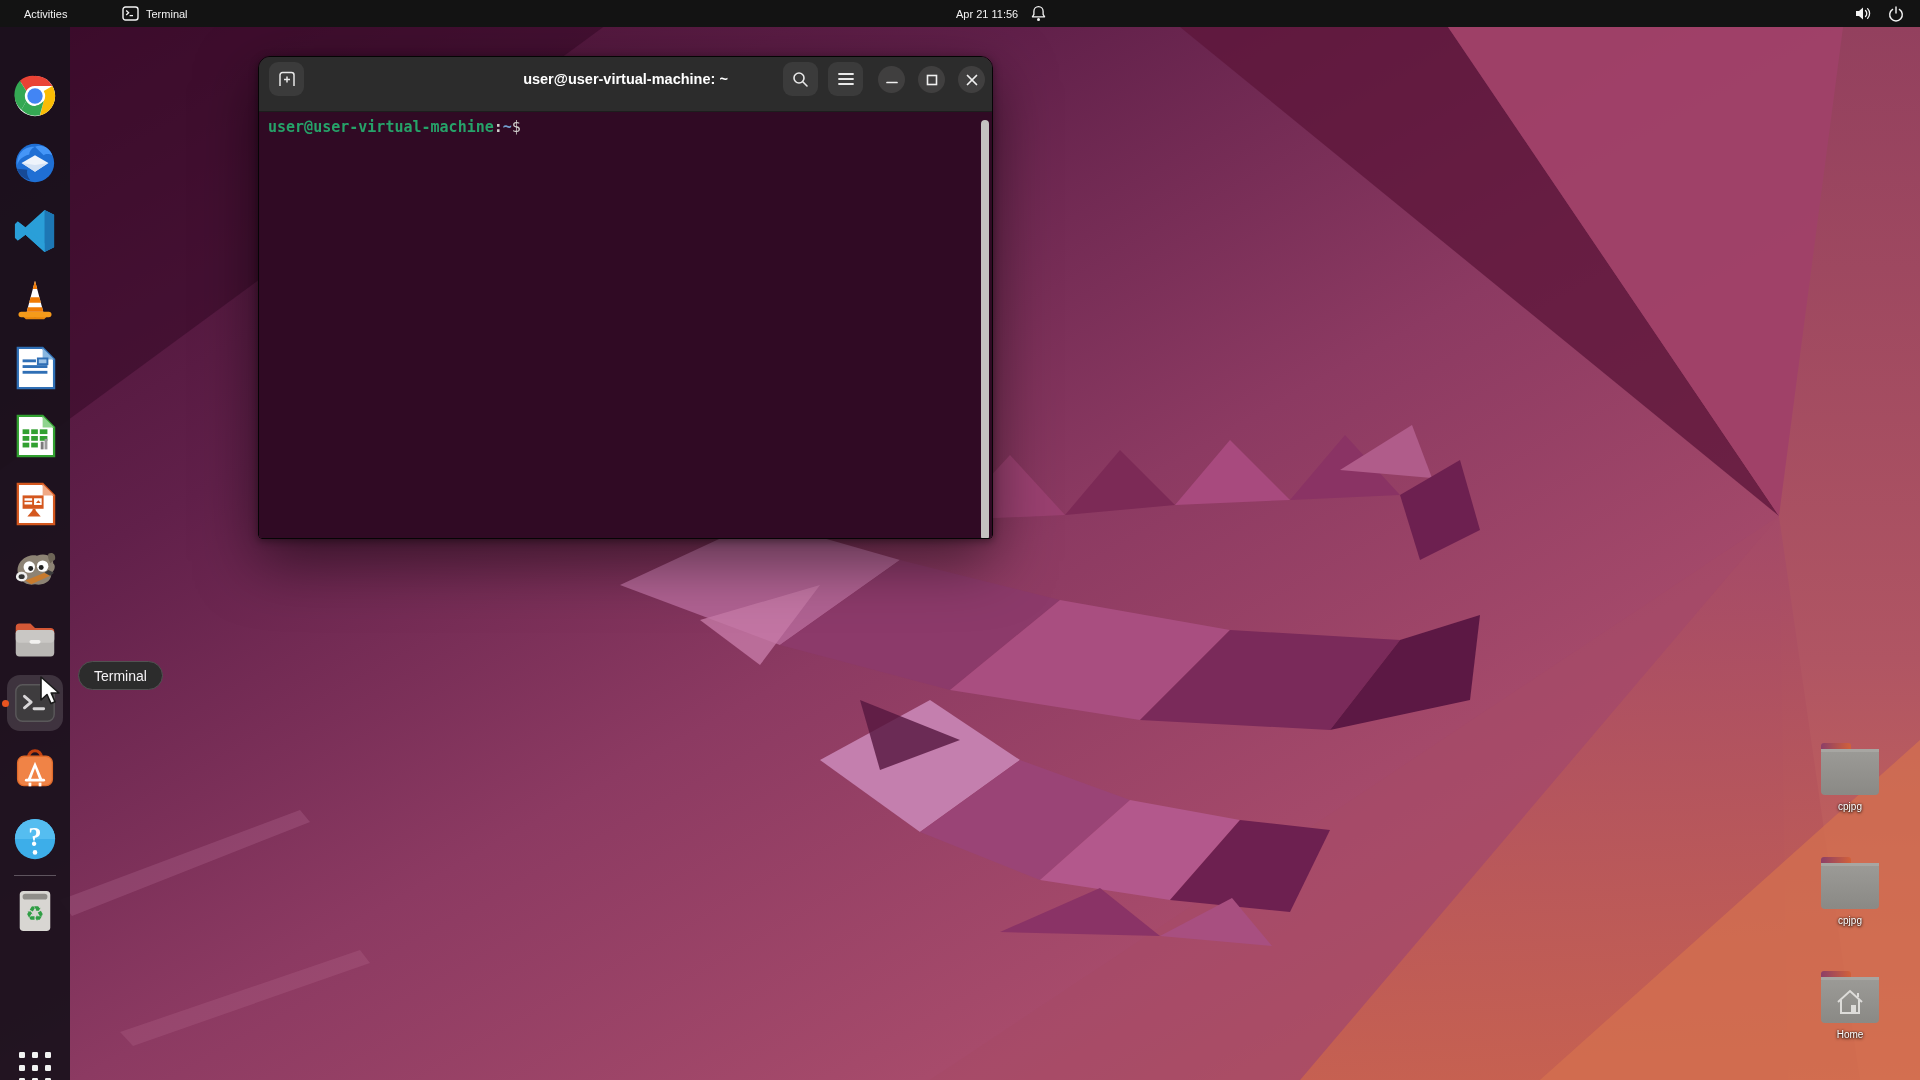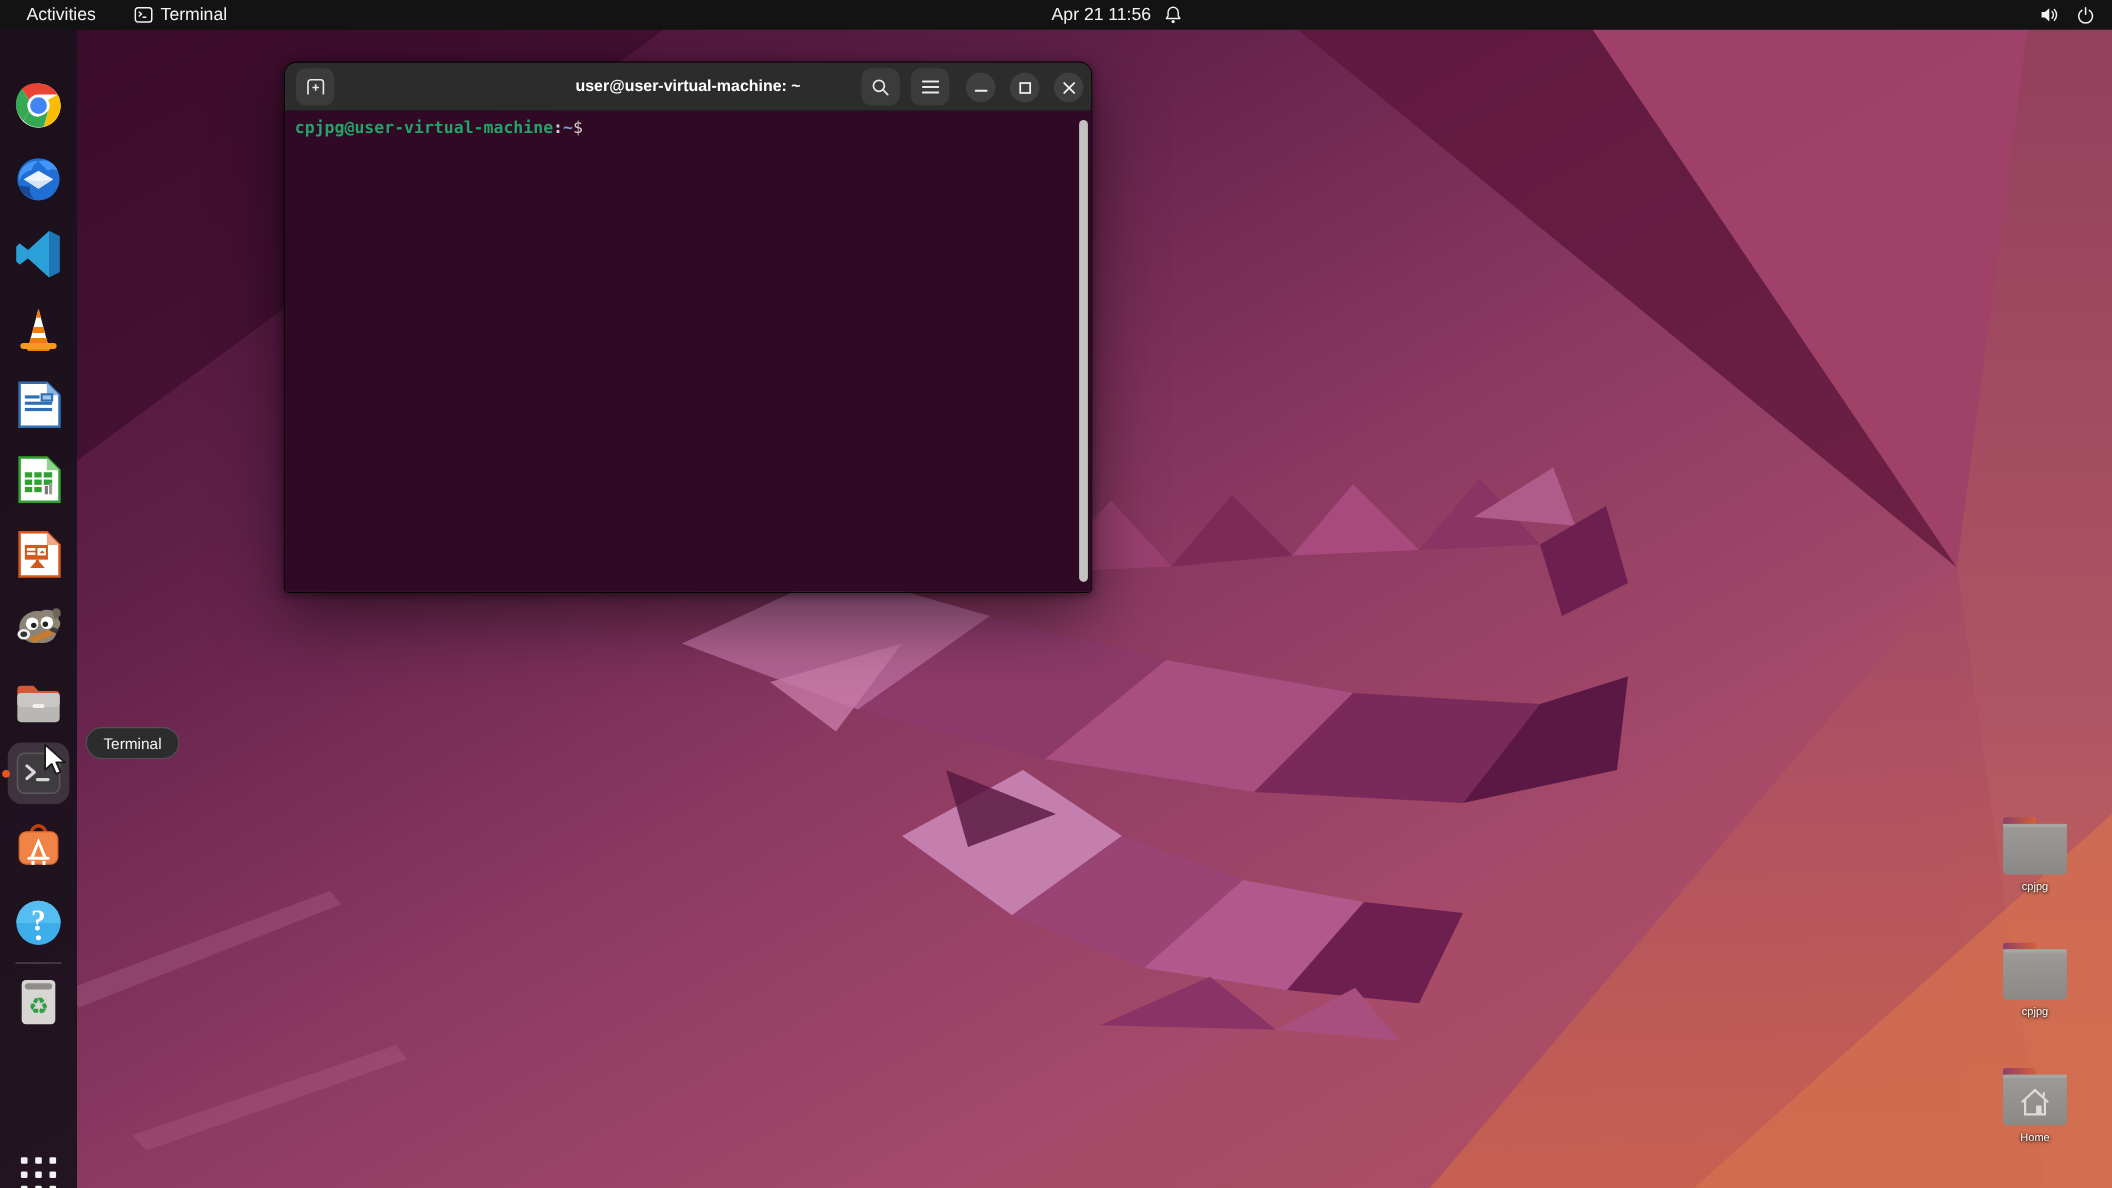--- a/index.html
+++ b/index.html
@@ -5,21 +5,21 @@
   * { margin:0; padding:0; box-sizing:border-box; }
   html,body { width:1920px; height:1080px; overflow:hidden; background:#000; }
   body { font-family:"Liberation Sans", sans-serif; position:relative; }
 
   
   .wallpaper { position:absolute; inset:0; z-index:0; }
   .wallpaper svg { width:100%; height:100%; display:block; }
 
   
   .topbar { position:absolute; left:0; top:0; width:1920px; height:27px;
-    background:#131313; color:#f3f3f3; z-index:50; font-size:16px; }
+    background:#131313; color:#f3f3f3; z-index:50; font-size:11px; }
   .topbar .activities { position:absolute; left:18px; top:0; height:27px;
     display:flex; align-items:center; padding:0 6px; cursor:pointer; }
   .topbar .appmenu { position:absolute; left:116px; top:0; height:27px;
     display:flex; align-items:center; gap:7px; padding:0 6px; cursor:pointer; }
   .topbar .clockgroup { position:absolute; left:950px; top:0; height:27px;
     display:flex; align-items:center; gap:13px; padding:0 6px; cursor:pointer; }
   .topbar .sysicons { position:absolute; right:12px; top:0; height:27px;
     display:flex; align-items:center; gap:16px; padding:0 4px; cursor:pointer; }
   .topbar svg { display:block; }
 
@@ -39,21 +39,21 @@
     align-items:center; padding:0 15px; background:#2c2c2c;
     border:1px solid #525252; border-radius:15px; color:#f5f2f5;
     font-size:14px; z-index:60; white-space:nowrap; }
   .cursor-arrow { position:absolute; z-index:70; }
 
   
   .term-window { position:absolute; left:258px; top:56px; width:735px; height:483px;
     border-radius:12px 12px 4px 4px; overflow:hidden; z-index:30;
     box-shadow:0 22px 60px rgba(0,0,0,0.5), 0 2px 8px rgba(0,0,0,0.4);
     border:1px solid #050505; }
-  .term-titlebar { position:relative; height:44px; background:#2c2c2c;
+  .term-titlebar { position:relative; height:55px; background:#2c2c2c;
     border-bottom:1px solid #1d1d1d; }
   .term-title { position:absolute; left:0; right:0; top:0; height:44px;
     display:flex; align-items:center; justify-content:center; color:#ffffff;
     font-weight:bold; font-size:14.5px; pointer-events:none; }
   .tb-btn { position:absolute; top:5px; display:flex; align-items:center;
     justify-content:center; cursor:pointer; }
   .tb-rect { width:35px; height:34px; border-radius:9px; background:#3b3b3b; }
   .tb-circle { width:27px; height:27px; border-radius:50%; background:#403f3f; top:9px; }
   .term-body { position:relative; height:438px; background:#300A24;
     font-family:"DejaVu Sans Mono", monospace; font-size:15px; }
@@ -388,21 +388,21 @@
       </svg>
     </div>
     <div class="tb-btn tb-circle" style="left:699px">
       <svg width="12" height="12" viewBox="0 0 12 12">
         <line x1="1.5" y1="1.5" x2="10.5" y2="10.5" stroke="#f0f0f0" stroke-width="1.7" stroke-linecap="round"></line>
         <line x1="10.5" y1="1.5" x2="1.5" y2="10.5" stroke="#f0f0f0" stroke-width="1.7" stroke-linecap="round"></line>
       </svg>
     </div>
   </div>
   <div class="term-body">
-    <div class="prompt-line"><span class="p-user">cpjpg@user-virtual-machine</span><span class="p-sep">:</span><span class="p-path">~</span><span class="p-sym">$</span></div>
+    <div class="prompt-line"><span class="p-user">user@user-virtual-machine</span><span class="p-sep">:</span><span class="p-path">~</span><span class="p-sym">$</span></div>
     <div class="term-scrollbar"></div>
   </div>
 </div>
 
 <div class="desk-icon" style="top:741px">
   <svg width="64" height="56" viewBox="0 0 64 56">
     <defs>
       <linearGradient id="tab1" x1="0" y1="0" x2="1" y2="0">
         <stop offset="0" stop-color="#8c3f68"></stop>
           <stop offset="1" stop-color="#d2613a"></stop>

